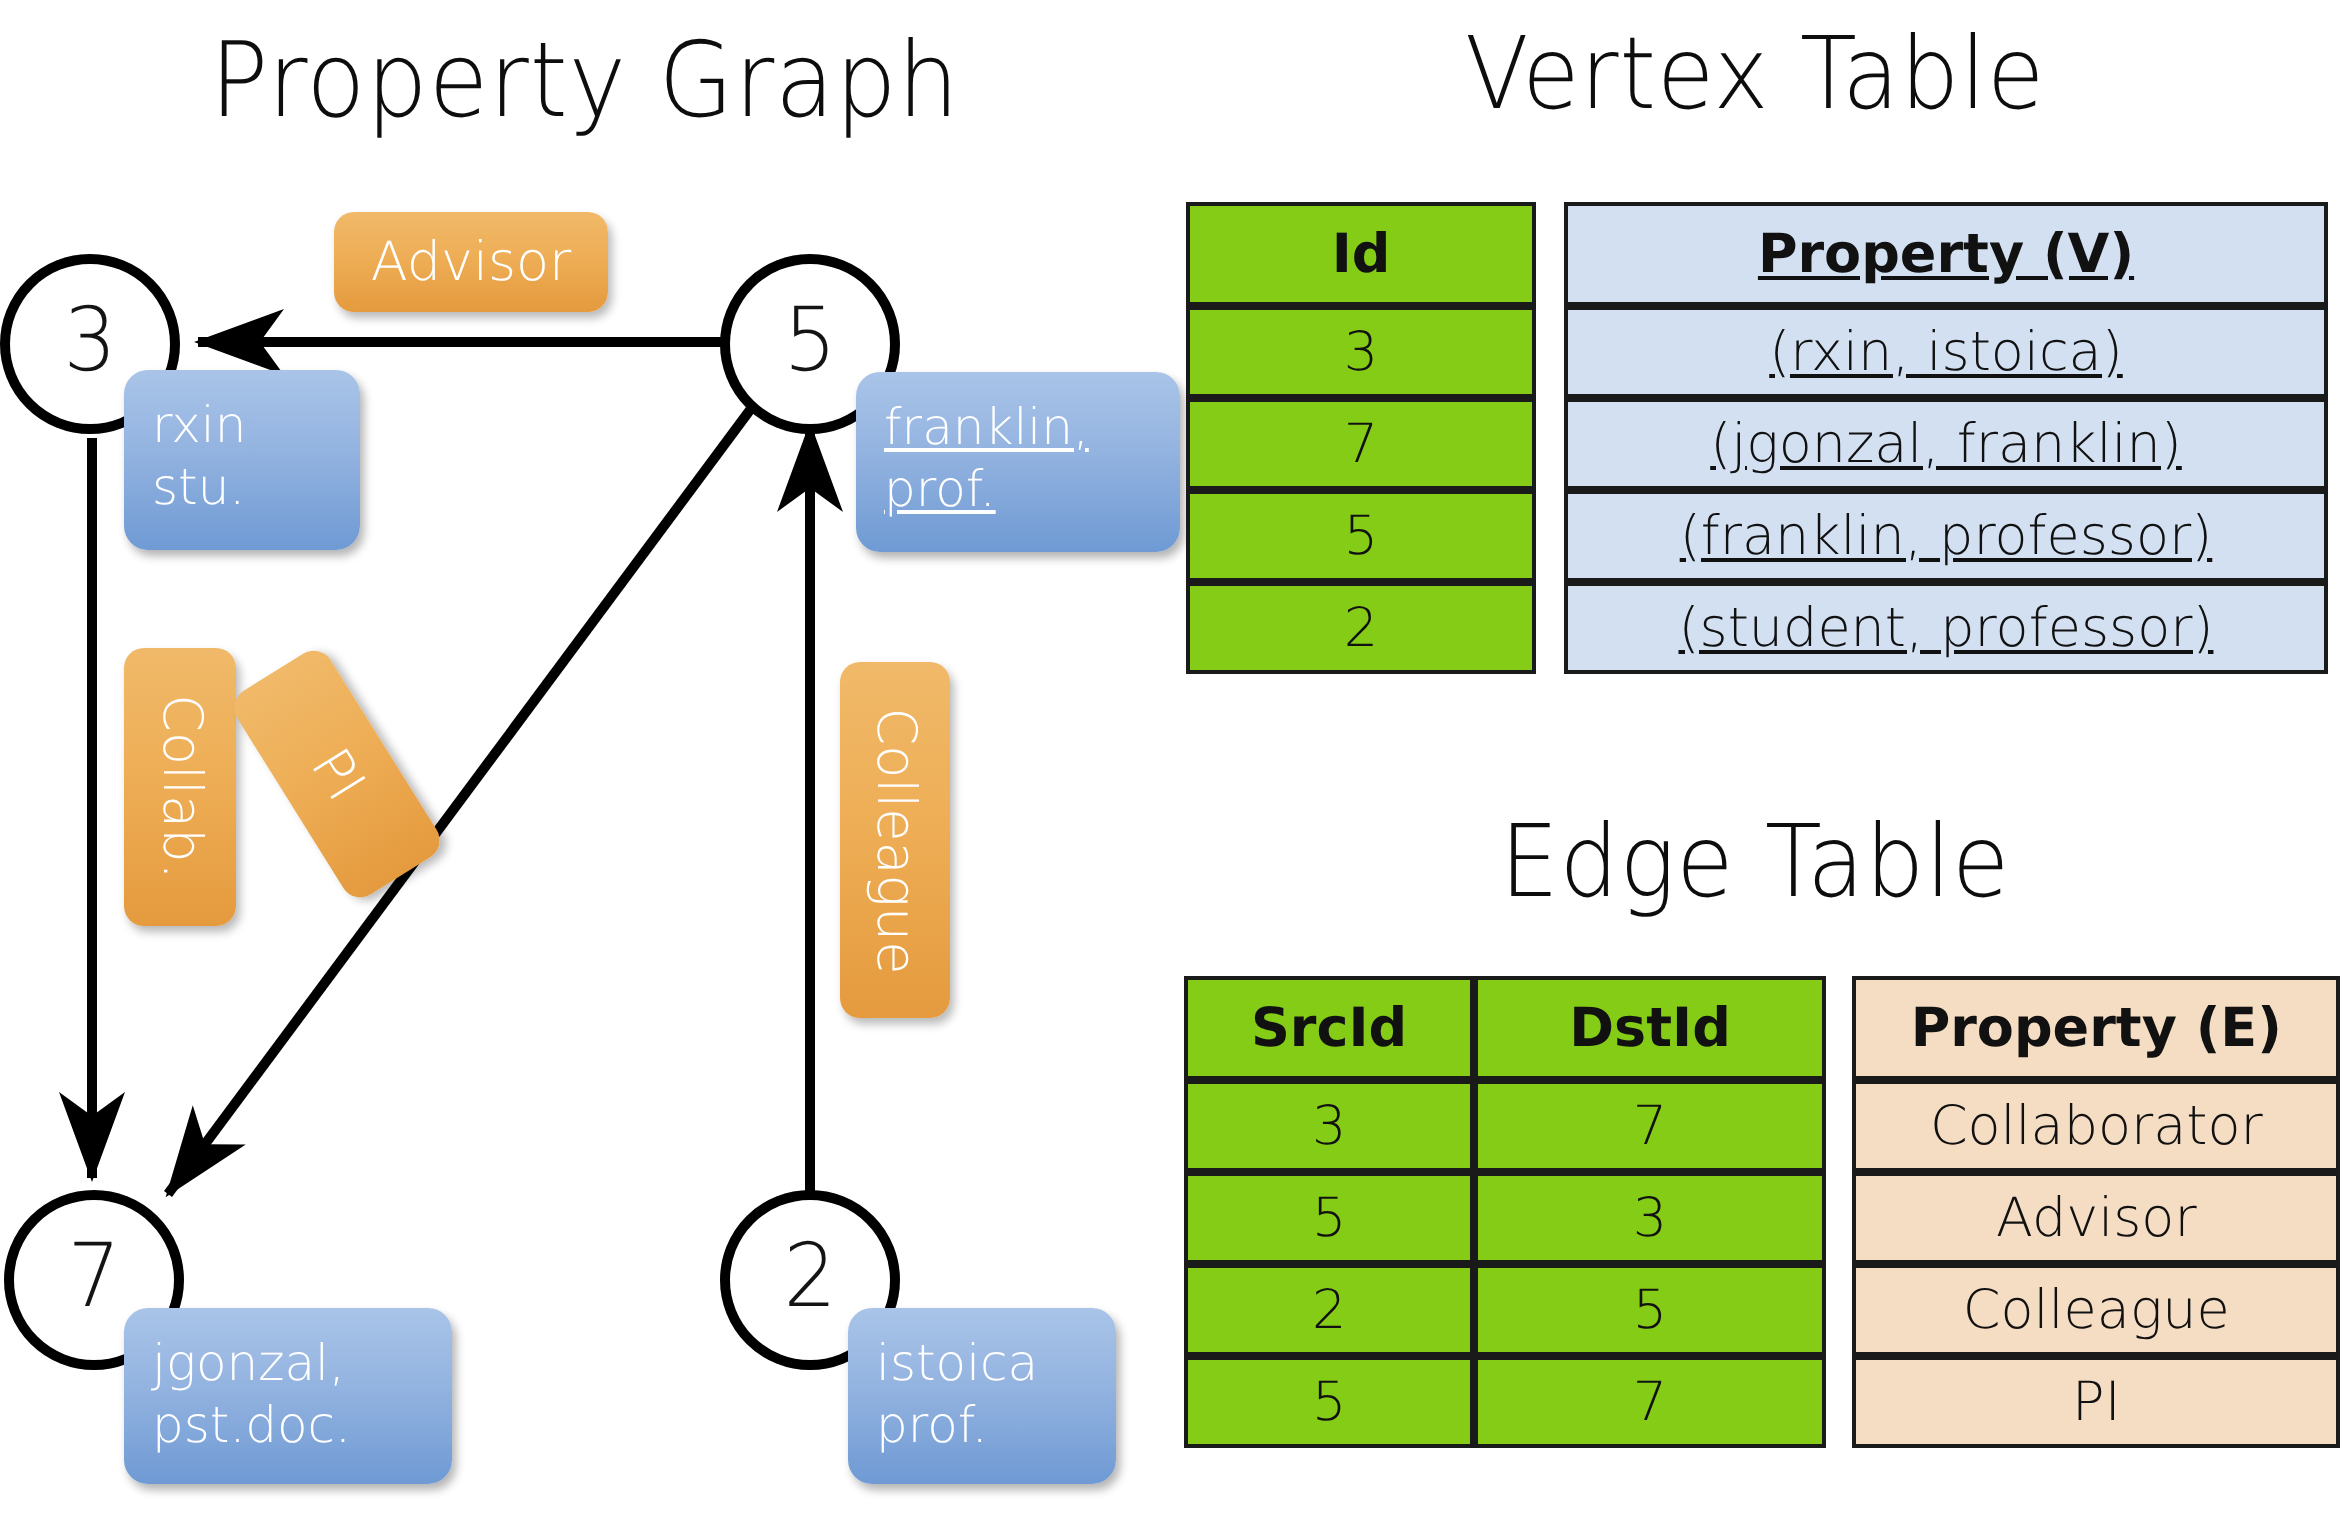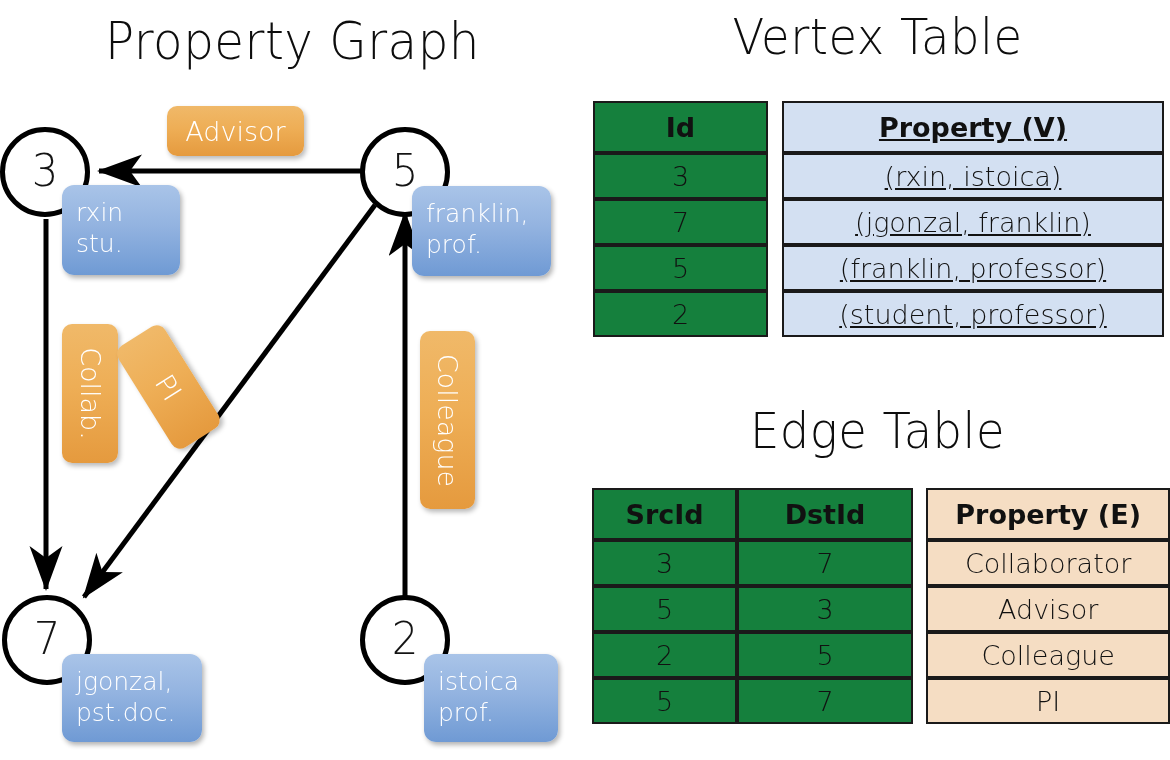--- a/index.html
+++ b/index.html
@@ -62,22 +62,22 @@
     box-shadow:2px 3px 5px rgba(0,0,0,.30);
     color:#ffffff;
     font-family:"DejaVu Sans","Liberation Sans",sans-serif;
     font-weight:300;
     font-size:25px;
     line-height:31px;
     padding:12px 0 12px 14px;
     box-sizing:border-box;
   }
   #prop-rxin{left:62px;top:185px;width:118px;height:90px;}
-  #prop-franklin{left:412px;top:186px;width:139px;height:90px;}
-  #prop-jgonzal{left:62px;top:654px;width:140px;height:88px;}
+  #prop-franklin{left:428px;top:186px;width:162px;height:90px;text-decoration:underline;}
+  #prop-jgonzal{left:62px;top:654px;width:164px;height:88px;}
   #prop-istoica{left:424px;top:654px;width:134px;height:88px;}
 
   
   .edge-label{
     position:absolute;
     border-radius:10px;
     background:linear-gradient(180deg,#f0b969 0%,#eeae56 45%,#e59a3e 100%);
     box-shadow:2px 3px 5px rgba(0,0,0,.28);
     color:#ffffff;
     font-family:"DejaVu Sans","Liberation Sans",sans-serif;
@@ -102,21 +102,21 @@
   .tbl{position:absolute;border-collapse:separate;border-spacing:0;}
   .tbl td{
     border:2px solid #1a1a1a;
     font-family:"DejaVu Sans","Liberation Sans",sans-serif;
     font-weight:300;
     font-size:27px;
     color:#111;
     text-align:center;
     padding:0;
     height:46px;
-    background:#15803d;
+    background:#84cc16;
     box-sizing:border-box;
   }
   .tbl td.hdr{font-weight:bold;font-size:27px;height:52px;}
   .tbl td.spacer{border:none;background:transparent;width:14px;height:auto;padding:0;}
   .blue-cell{background:#d3e0f2 !important;text-decoration:underline;}
   .orange-cell{background:#f5ddc3 !important;}
 
   #vertex-table{left:593px;top:101px;}
   #vertex-table td.col-id{width:175px;}
   #vertex-table td.col-prop{width:382px;}

